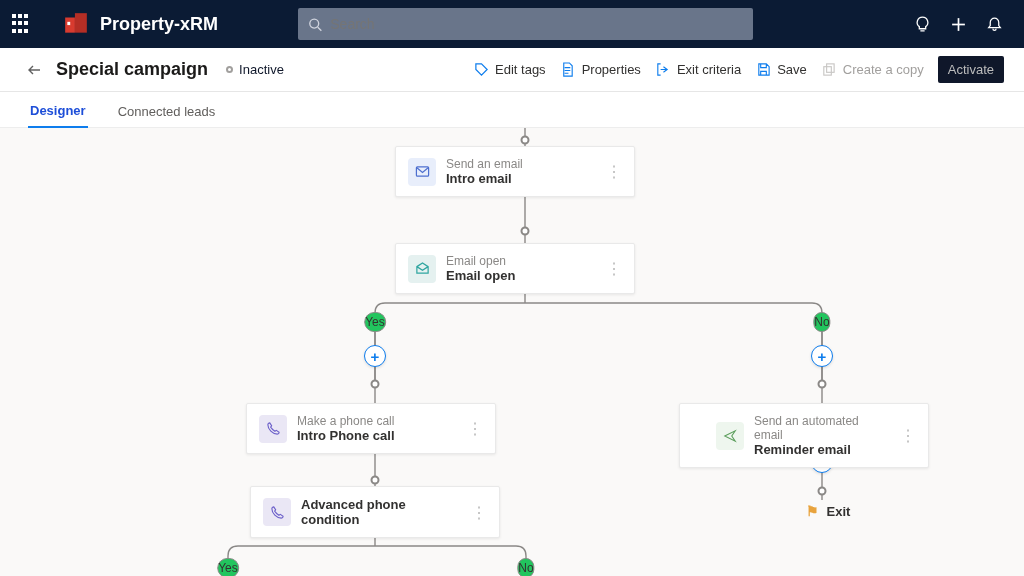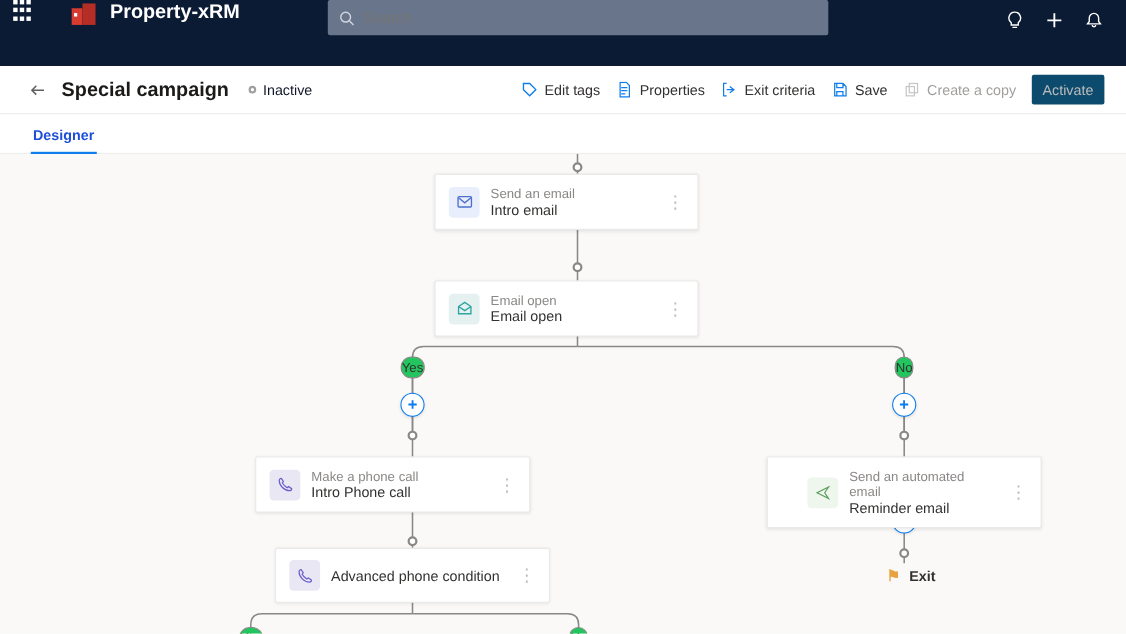--- a/index.html
+++ b/index.html
@@ -1,57 +1,57 @@
 <!DOCTYPE html>
 <html><head>
 <meta charset="utf-8">
 <style>
   * { box-sizing: border-box; margin: 0; padding: 0; font-family: "Segoe UI", Arial, sans-serif; }
   body { width: 1024px; height: 576px; overflow: hidden; background: #fff; }
 
   
-  .topnav { background: #0b1b34; height: 60px; display: flex; color: #fff; padding: 0 12px; }
+  .topnav { background: #0b1b34; height: 48px; display: flex; align-items: center; color: #fff; padding: 0 12px; }
   .waffle-icon { width: 20px; height: 20px; display: flex; flex-wrap: wrap; gap: 2px; cursor: pointer; }
   .waffle-icon span { width: 4px; height: 4px; background: #fff; display: block; }
   .app-logo { width: 28px; height: 28px; margin-left: 30px; display: flex; align-items: center; justify-content: center; }
   .app-name { font-size: 18px; font-weight: 600; margin-left: 10px; }
   .search-wrap { margin-left: 80px; width: 455px; height: 32px; background: #69758a; border-radius: 2px; display: flex; align-items: center; padding: 0 10px; color: #d0d4de; }
   .search-wrap input { background: transparent; border: none; outline: none; color: #d0d4de; font-size: 14px; width: 100%; margin-left: 8px; }
   .topnav-spacer { flex: 1; }
   .topnav-icon { width: 36px; height: 36px; display: flex; align-items: center; justify-content: center; color: #fff; cursor: pointer; }
 
   
   .cmdbar { height: 44px; border-bottom: 1px solid #e6e6e6; display: flex; align-items: center; padding: 14px 20px; font-size: 13px; color: #323130; }
   .backbtn { width: 28px; height: 28px; display: flex; align-items: center; justify-content: center; cursor: pointer; color: #616161; }
   .page-title { font-size: 18px; font-weight: 600; margin-left: 8px; color: #1b1a19; }
   .status-dot { width: 7px; height: 7px; border-radius: 50%; border: 2px solid #a19f9d; margin-left: 18px; }
   .status-text { margin-left: 6px; color: #0f172a; font-size: 13px; }
   .cmdbar-spacer { flex: 1; }
   .cmd-item { display: flex; align-items: center; gap: 6px; margin-left: 14px; cursor: pointer; color: #323130; font-size: 13px; }
   .cmd-item.disabled { color: #a19f9d; cursor: default; }
   .cmd-icon { width: 16px; height: 16px; display: flex; align-items: center; justify-content: center; }
-  .activate-btn { margin-left: 14px; background: #0c4a6e; color: #bcbcbc; font-size: 13px; padding: 6px 10px; border-radius: 2px; cursor: default; }
+  .activate-btn { margin-left: 14px; background: #0f172a; color: #bcbcbc; font-size: 13px; padding: 6px 10px; border-radius: 2px; cursor: default; }
 
   
   .tabs { height: 36px; display: flex; align-items: flex-end; padding: 0 28px; border-bottom: 1px solid #ededed; font-size: 13px; background:#fff; }
   .tab { padding: 8px 2px; margin-right: 28px; color: #605e5c; cursor: pointer; }
   .tab.active { color: #1d4ed8; font-weight: 600; border-bottom: 2px solid #0e7ded; margin-bottom:-1px; }
 
   
   .canvas { position: relative; height: 448px; background: #faf9f8; overflow: hidden; }
 
   .node-card { position: absolute; background: #fff; border: 1px solid #e9e9e9; border-radius: 2px; box-shadow: 0 1px 3px rgba(0,0,0,0.08); padding: 10px 12px; display: flex; align-items: center; width: 240px; }
   .node-card.small { width: 250px; }
   .node-icon { width: 28px; height: 28px; border-radius: 4px; display: flex; align-items: center; justify-content: center; margin-right: 10px; flex-shrink:0; }
   .node-icon.blue-light { background: #e8eefb; color: #4d6fcf; }
   .node-icon.teal-light { background: #e5f1f0; color: #2fa5a0; }
   .node-icon.purple-light { background: #eae7f5; color: #6b5fc9; }
   .node-icon.arrow-light { background: #eef6ee; color: #5a9d5a; }
   .node-text .t1 { font-size: 12px; color: #8a8886; }
-  .node-text .t2 { font-size: 13px; font-weight: 400; color: #323130; }
+  .node-text .t2 { font-size: 13px; font-weight: 700; color: #323130; }
   .node-more { margin-left: auto; color: #bcbcbc; cursor: pointer; padding-left: 10px; }
 
   .port { position: absolute; width: 9px; height: 9px; border: 2px solid #8a8886; border-radius: 50%; background: #fff; transform: translate(-50%, -50%); }
   .plus-node { position: absolute; width: 22px; height: 22px; border: 1.5px solid #0e7ded; border-radius: 50%; background: #fff; color: #0e7ded; display: flex; align-items: center; justify-content: center; font-size: 15px; font-weight: bold; transform: translate(-50%, -50%); cursor: pointer; box-shadow: 0 1px 3px rgba(0,0,0,0.12); }
   .pill { position: absolute; border: 1.5px solid #8a8886; border-radius: 12px; background: #22c55e; font-size: 12px; color: #323130; padding: 2px 0; transform: translate(-50%, -50%); }
   .exit-flag { position: absolute; display: flex; align-items: center; gap: 8px; font-size: 13px; font-weight: 600; color: #323130; }
   .exit-flag .flag { color: #e8a33d; font-size: 14px; }
 
   svg.wires { position: absolute; left: 0; top: 0; width: 1024px; height: 460px; pointer-events: none; }
   svg.wires path, svg.wires line { stroke: #8a8886; stroke-width: 1.4; fill: none; }
@@ -155,20 +155,21 @@
           <rect x="6" y="2" width="8" height="9" stroke="#c8c6c4" stroke-width="1.2" fill="none"></rect>
         </svg>
       </span>
     <span>Create a copy</span>
   </div>
   <div class="activate-btn">Activate</div>
 </div>
 
 <div class="tabs">
   <div class="tab active">Designer</div>
+  <div class="tab">Connected leads</div>
 </div>
 
 <div class="canvas">
 
   <svg class="wires">
 
     <line x1="525" y1="0" x2="525" y2="18"></line>
 
     <line x1="525" y1="65" x2="525" y2="115"></line>
 
@@ -224,21 +225,21 @@
           <path d="M2 6l6-4 6 4v7H2z M2 6l6 4 6-4" stroke="currentColor" stroke-width="1.3" fill="none"></path>
         </svg>
     </div>
     <div class="node-text">
       <div class="t1">Email open</div>
       <div class="t2">Email open</div>
     </div>
     <div class="node-more">⋮</div>
   </div>
 
-  <div class="node-card small" style="left:232px; top:275px;">
+  <div class="node-card small" style="left:246px; top:275px;">
     <div class="node-icon purple-light">
       <svg width="15" height="15" viewBox="0 0 16 16">
           <path d="M4 2c-1 0-2 1-2 2 0 5 5 10 10 10 1 0 2-1 2-2l-3-2-1.5 1C8 10 6 8 5 6.5L6 5 4 2z" stroke="currentColor" stroke-width="1.2" fill="none"></path>
         </svg>
     </div>
     <div class="node-text">
       <div class="t1">Make a phone call</div>
       <div class="t2">Intro Phone call</div>
     </div>
     <div class="node-more">⋮</div>
@@ -249,21 +250,21 @@
       <svg width="15" height="15" viewBox="0 0 16 16">
           <path d="M4 2c-1 0-2 1-2 2 0 5 5 10 10 10 1 0 2-1 2-2l-3-2-1.5 1C8 10 6 8 5 6.5L6 5 4 2z" stroke="currentColor" stroke-width="1.2" fill="none"></path>
         </svg>
     </div>
     <div class="node-text">
       <div class="t2">Advanced phone condition</div>
     </div>
     <div class="node-more">⋮</div>
   </div>
 
-  <div class="node-card small" style="left:697px; top:275px;padding-left:36px;">
+  <div class="node-card small" style="left:679px; top:275px;padding-left:36px;">
     <div class="node-icon arrow-light">
       <svg width="14" height="14" viewBox="0 0 16 16">
           <path d="M2 8l12-6-4 6 4 6z" stroke="currentColor" stroke-width="1.2" fill="none"></path>
         </svg>
     </div>
     <div class="node-text">
       <div class="t1">Send an automated email</div>
       <div class="t2">Reminder email</div>
     </div>
     <div class="node-more">⋮</div>

